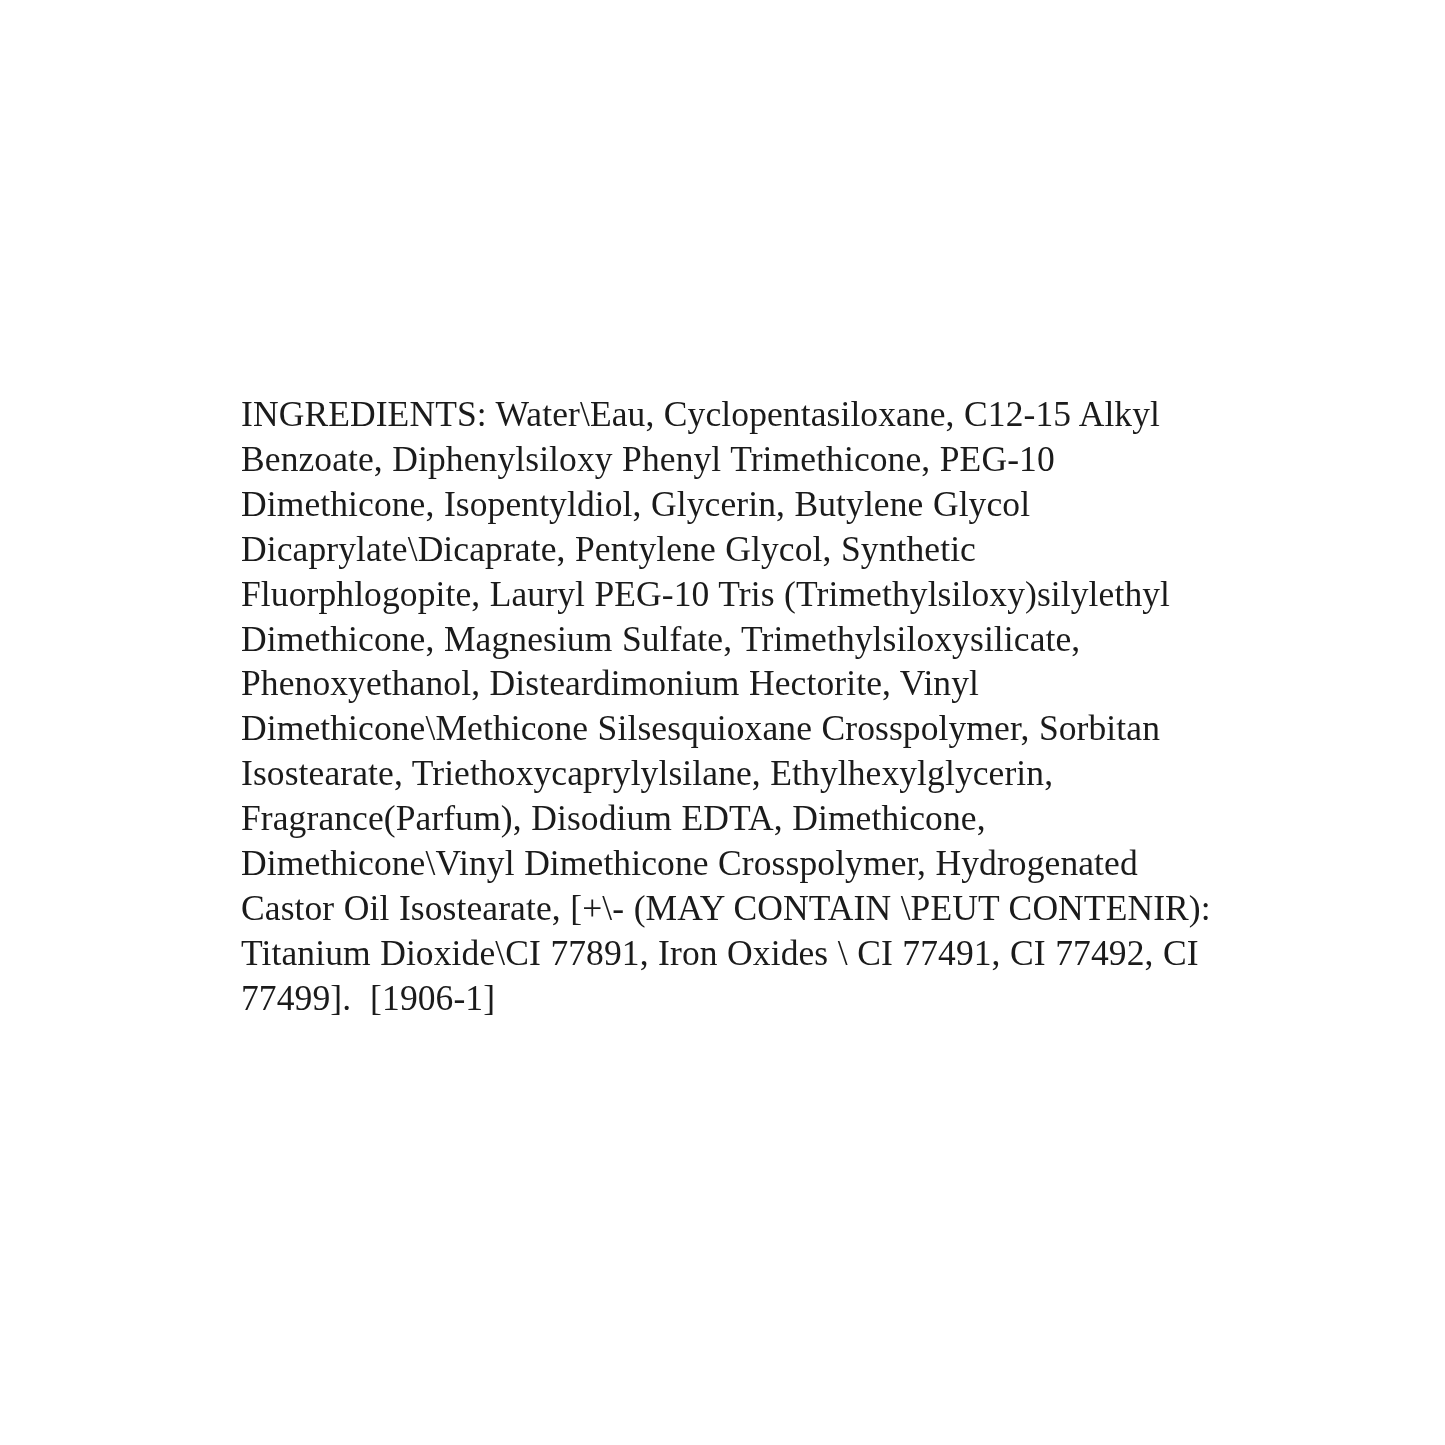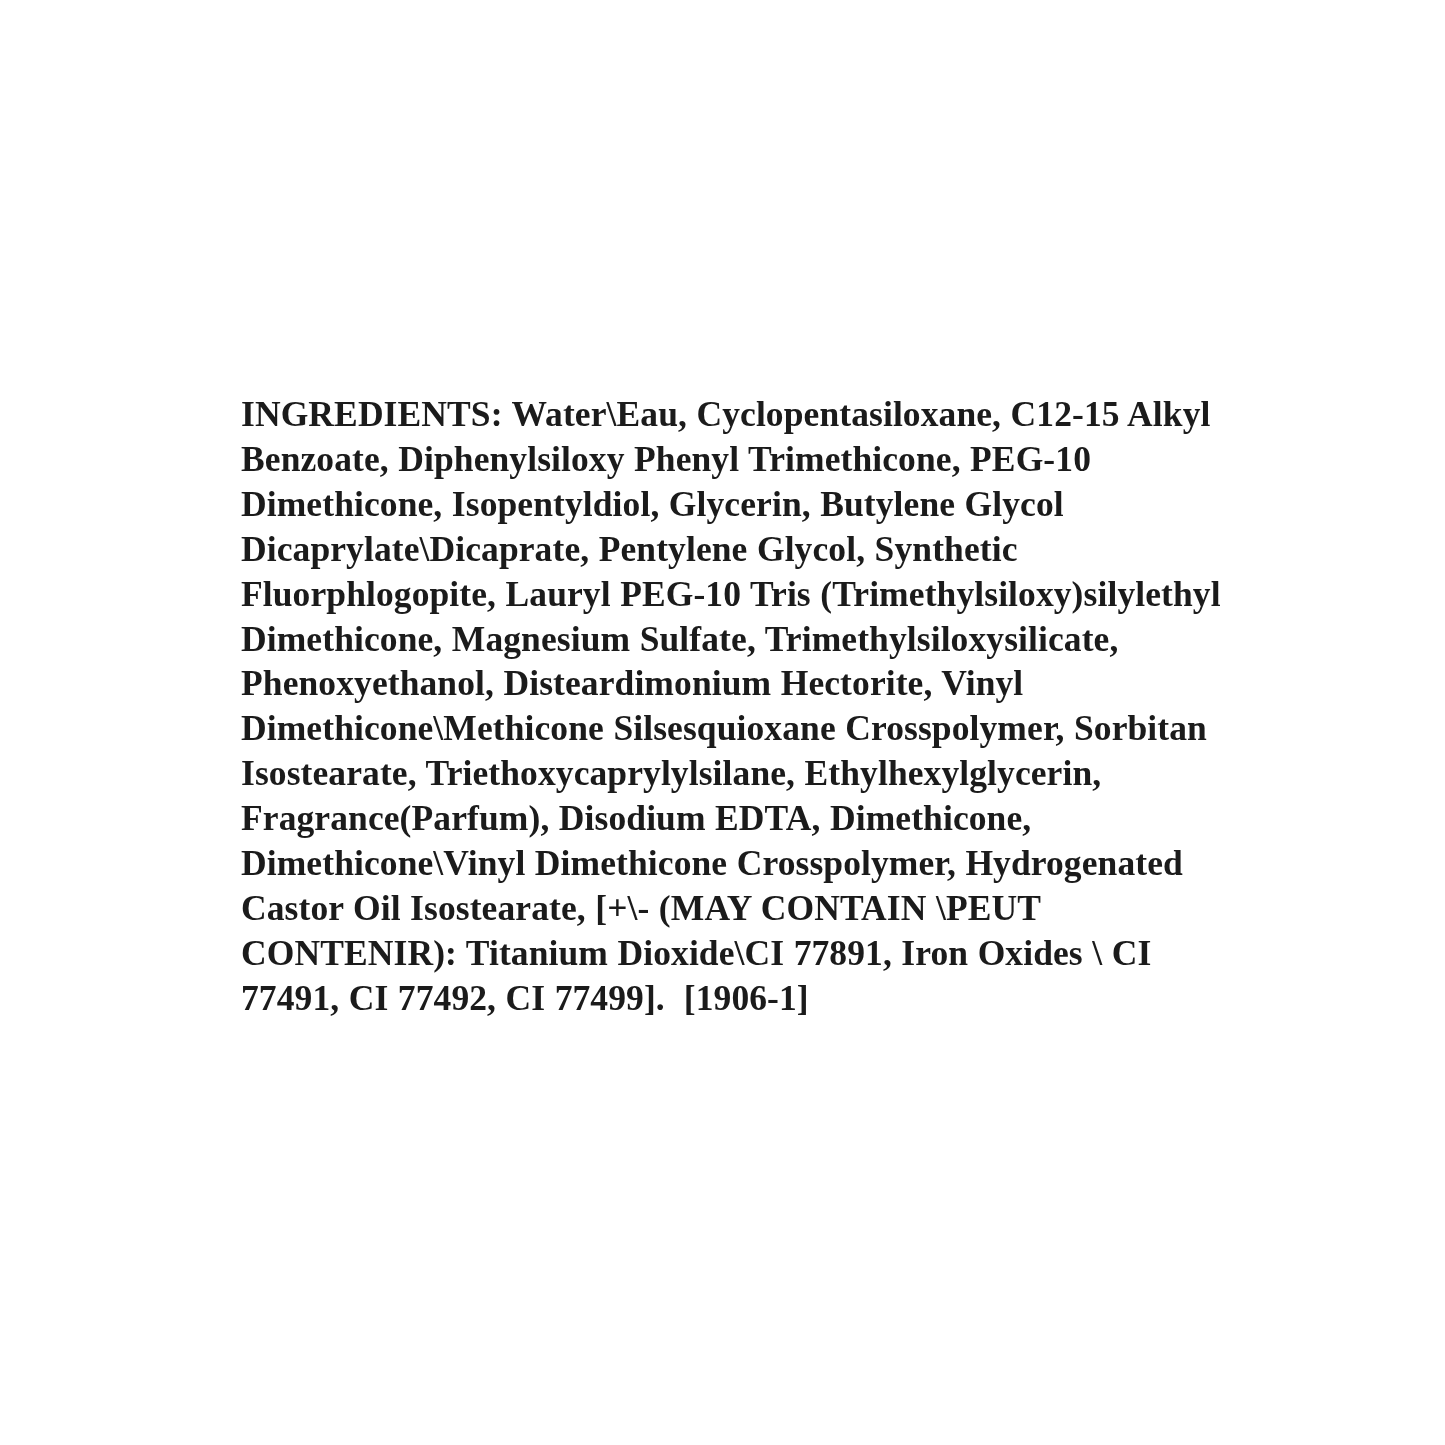--- a/index.html
+++ b/index.html
@@ -13,21 +13,20 @@
     font-family: "Liberation Serif", serif;
     color: #1a1a1a;
     overflow: hidden;
   }
   .page {
     position: relative;
     width: 1445px;
     height: 1445px;
     background: #ffffff;
     box-sizing: border-box;
-    font-weight: bold;
   }
   .ingredient-block {
     position: absolute;
     left: 241px;
     top: 392px;
     width: 980px;
     font-size: 35.5px;
     line-height: 1.265;
     letter-spacing: 0.1px;
     color: #1b1b1b;

